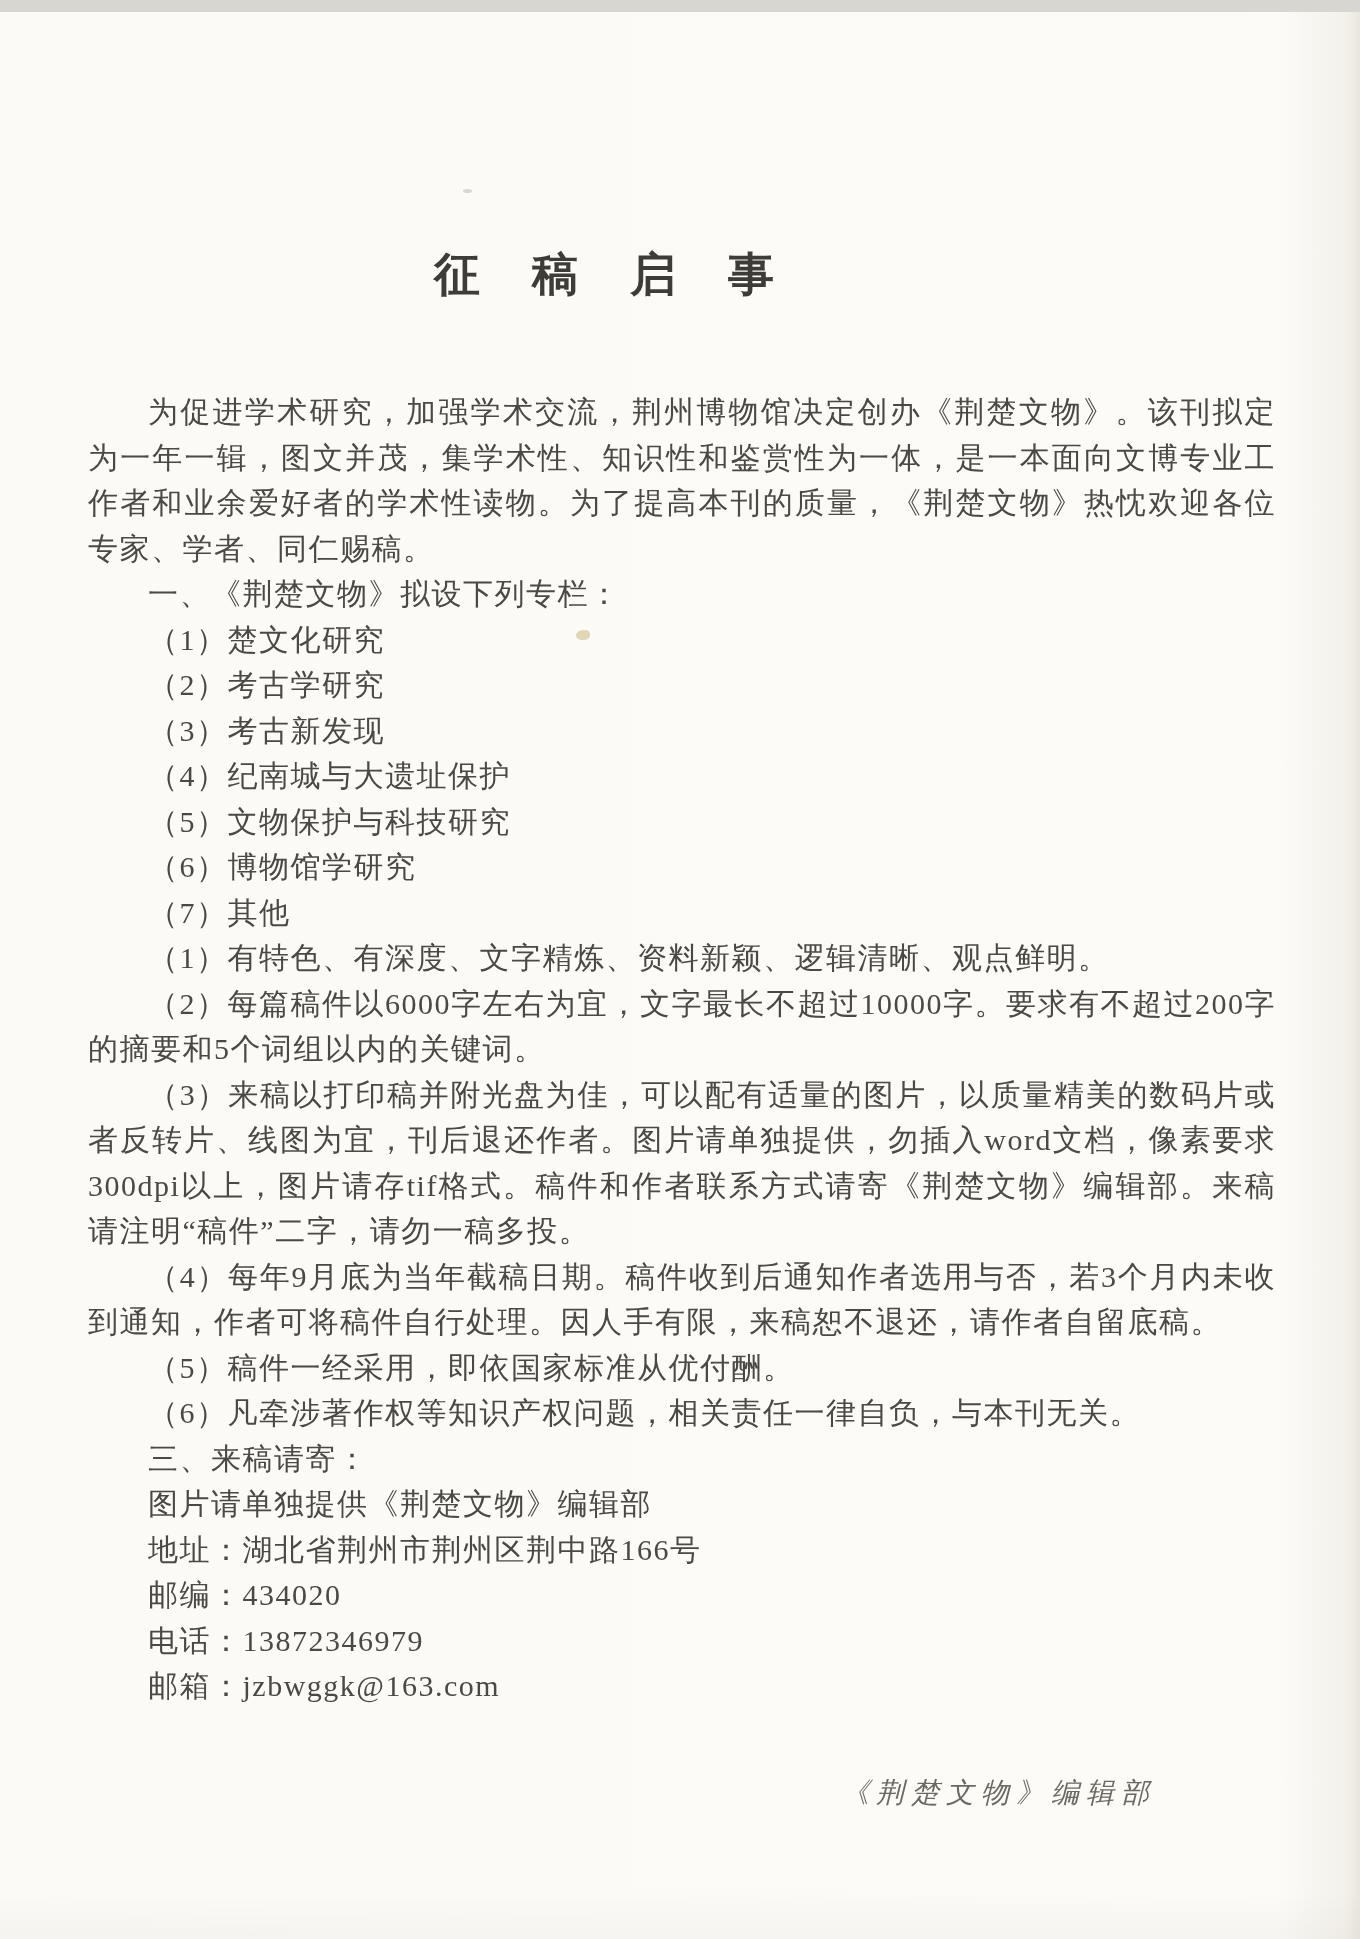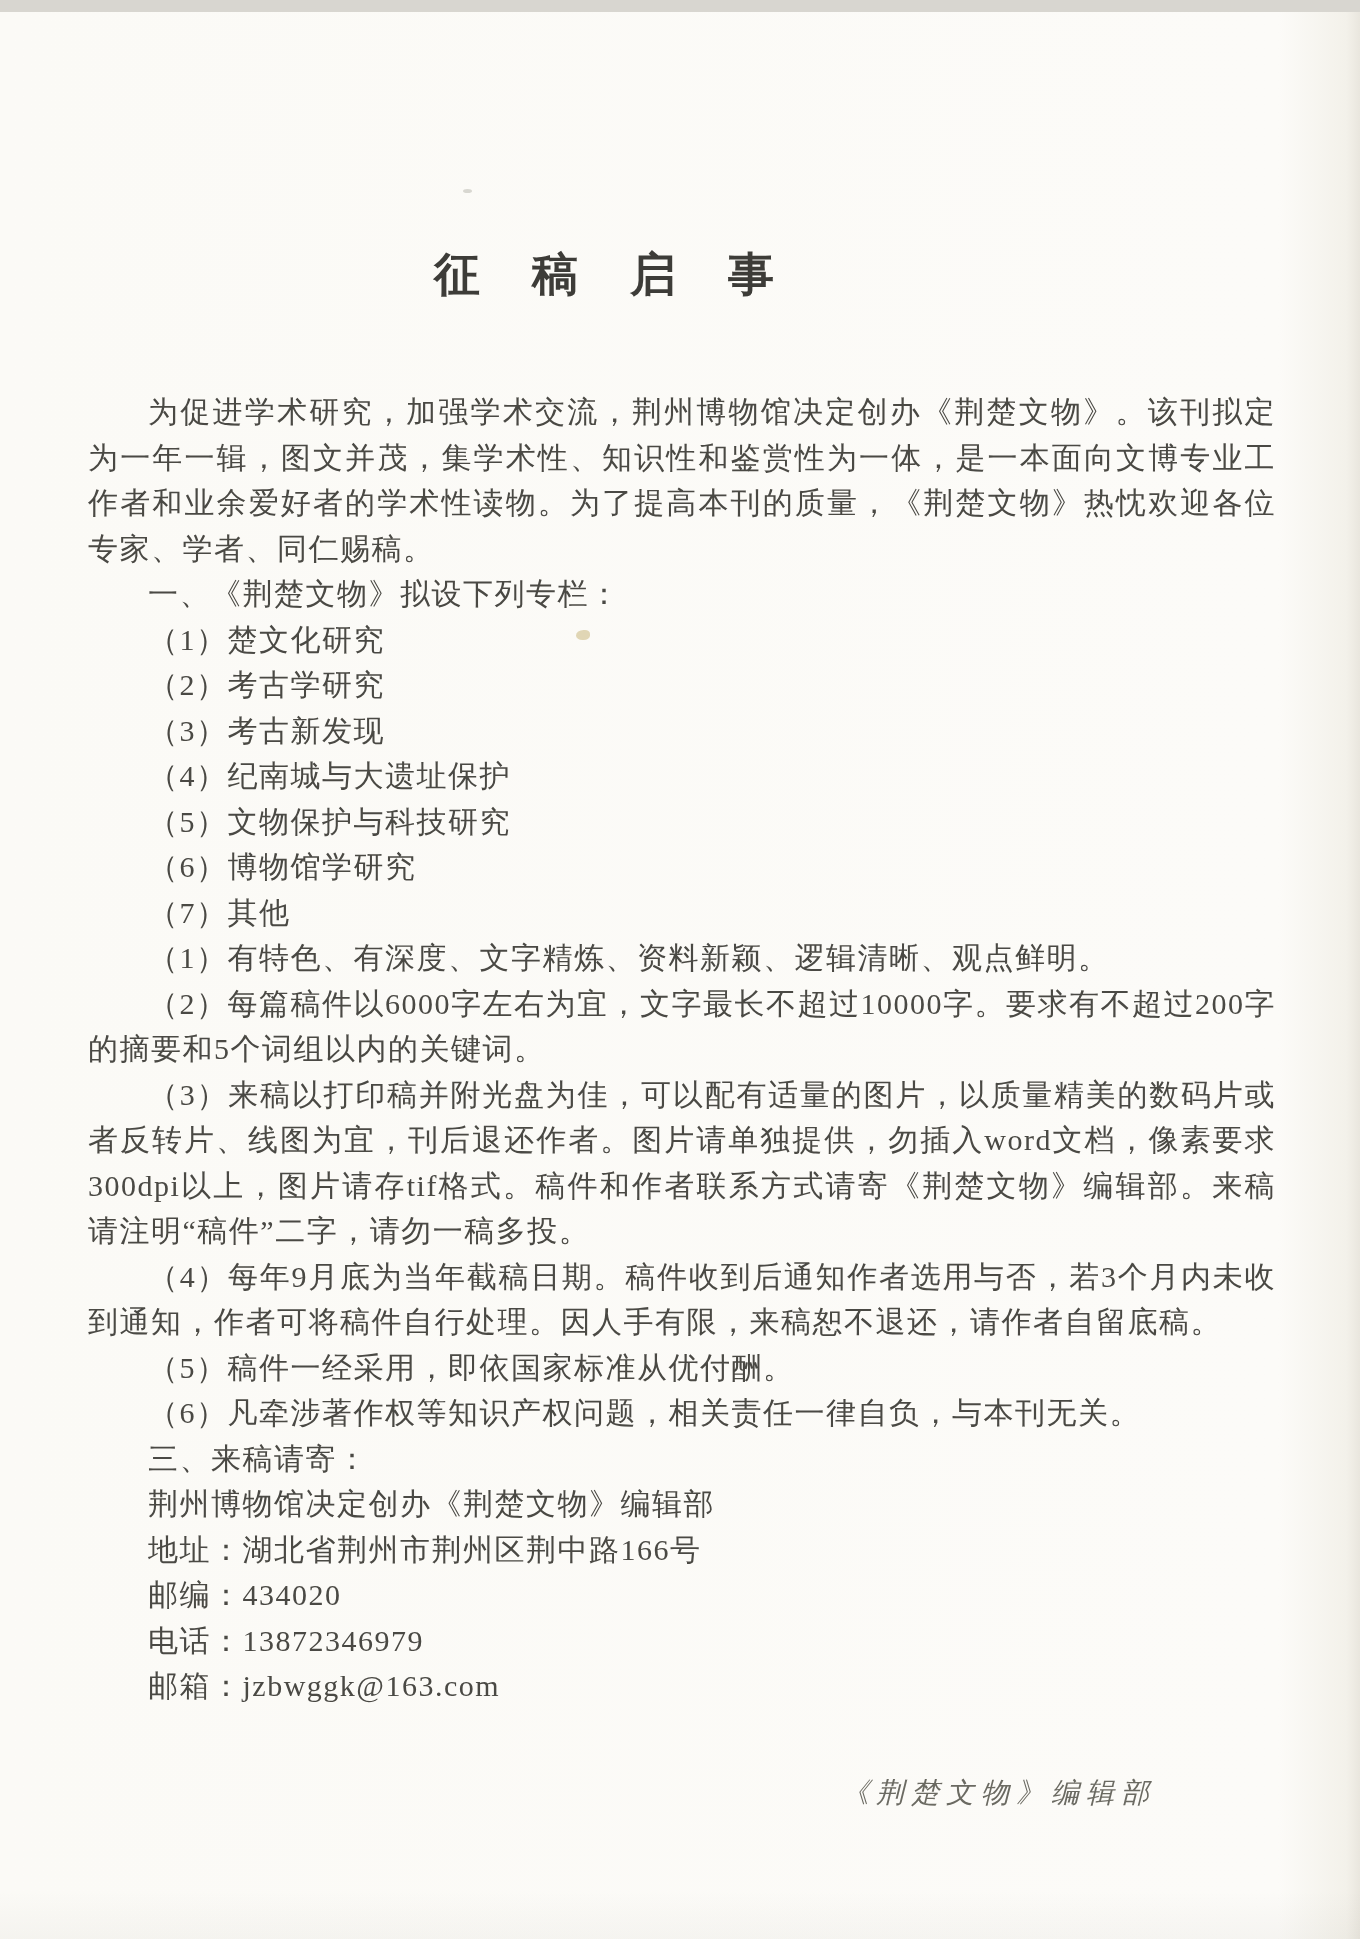--- a/index.html
+++ b/index.html
@@ -103,21 +103,21 @@
     <p class="line">（7）其他</p>
 
     <p class="para">（1）有特色、有深度、文字精炼、资料新颖、逻辑清晰、观点鲜明。</p>
     <p class="para">（2）每篇稿件以6000字左右为宜，文字最长不超过10000字。要求有不超过200字的摘要和5个词组以内的关键词。</p>
     <p class="para">（3）来稿以打印稿并附光盘为佳，可以配有适量的图片，以质量精美的数码片或者反转片、线图为宜，刊后退还作者。图片请单独提供，勿插入word文档，像素要求300dpi以上，图片请存tif格式。稿件和作者联系方式请寄《荆楚文物》编辑部。来稿请注明“稿件”二字，请勿一稿多投。</p>
     <p class="para">（4）每年9月底为当年截稿日期。稿件收到后通知作者选用与否，若3个月内未收到通知，作者可将稿件自行处理。因人手有限，来稿恕不退还，请作者自留底稿。</p>
     <p class="para">（5）稿件一经采用，即依国家标准从优付酬。</p>
     <p class="para">（6）凡牵涉著作权等知识产权问题，相关责任一律自负，与本刊无关。</p>
 
     <p class="line">三、来稿请寄：</p>
-    <p class="line">荆州博物馆决定创办《荆楚文物》编辑部</p>
+    <p class="line">图片请单独提供《荆楚文物》编辑部</p>
     <p class="line">地址：湖北省荆州市荆州区荆中路166号</p>
     <p class="line">邮编：434020</p>
     <p class="line">电话：13872346979</p>
     <p class="line">邮箱：jzbwggk@163.com</p>
 
   </div>
 
   <div class="footer-sign">《荆楚文物》编辑部</div>
 
   <div class="speck-1"></div>

